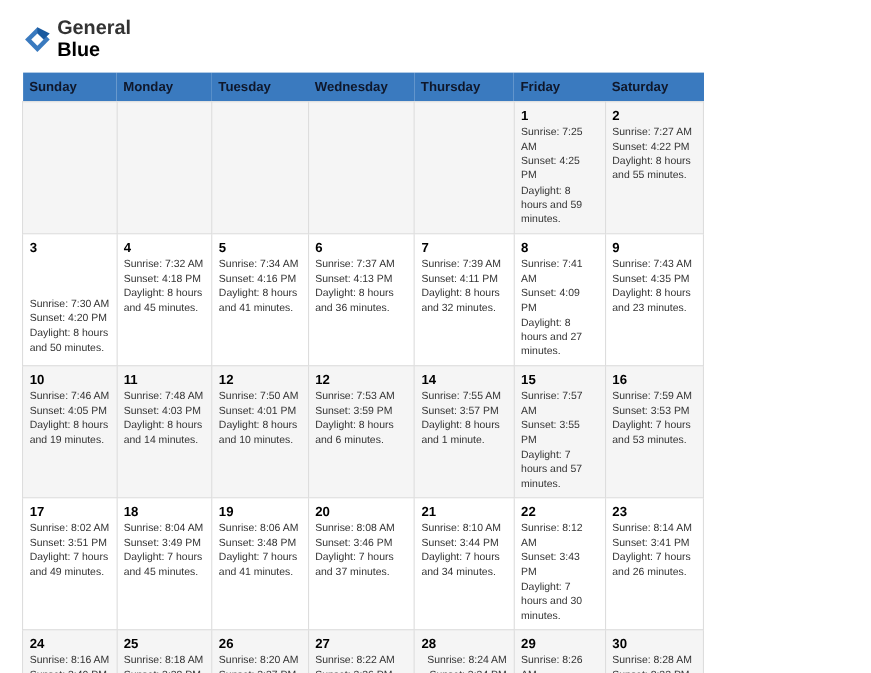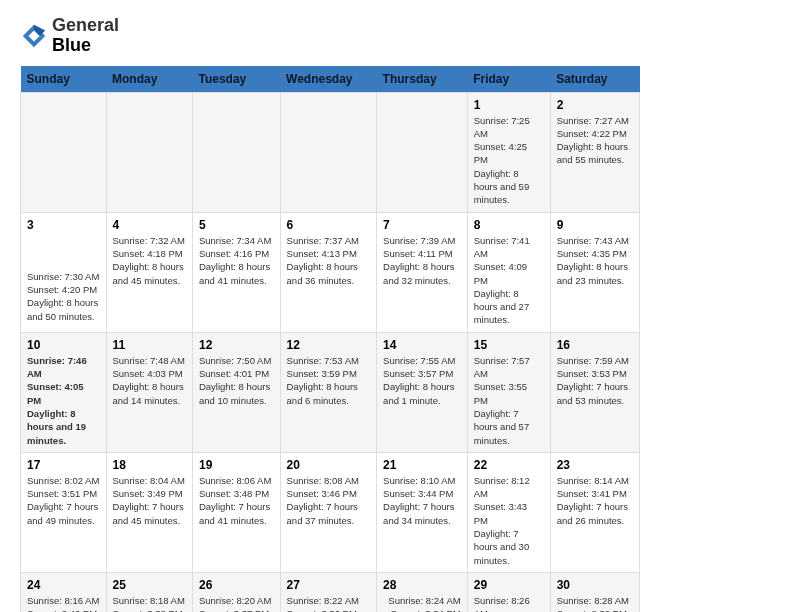--- a/index.html
+++ b/index.html
@@ -183,21 +183,21 @@
           <td>
             <span class="day-number">9</span>
             <div class="day-info" style="white-space: pre-line;">Sunrise: 7:43 AM
 Sunset: 4:35 PM
 Daylight: 8 hours and 23 minutes.</div>
           </td>
         </tr>
         <tr>
           <td>
             <span class="day-number">10</span>
-            <div class="day-info" style="white-space: pre-line; font-weight: bold;">Sunrise: 7:46 AM
+            <div class="day-info" style="white-space: pre-line;">Sunrise: 7:46 AM
 Sunset: 4:05 PM
 Daylight: 8 hours and 19 minutes.</div>
           </td>
           <td>
             <span class="day-number">11</span>
             <div class="day-info" style="white-space: pre-line;">Sunrise: 7:48 AM
 Sunset: 4:03 PM
 Daylight: 8 hours and 14 minutes.</div>
           </td>
           <td>

